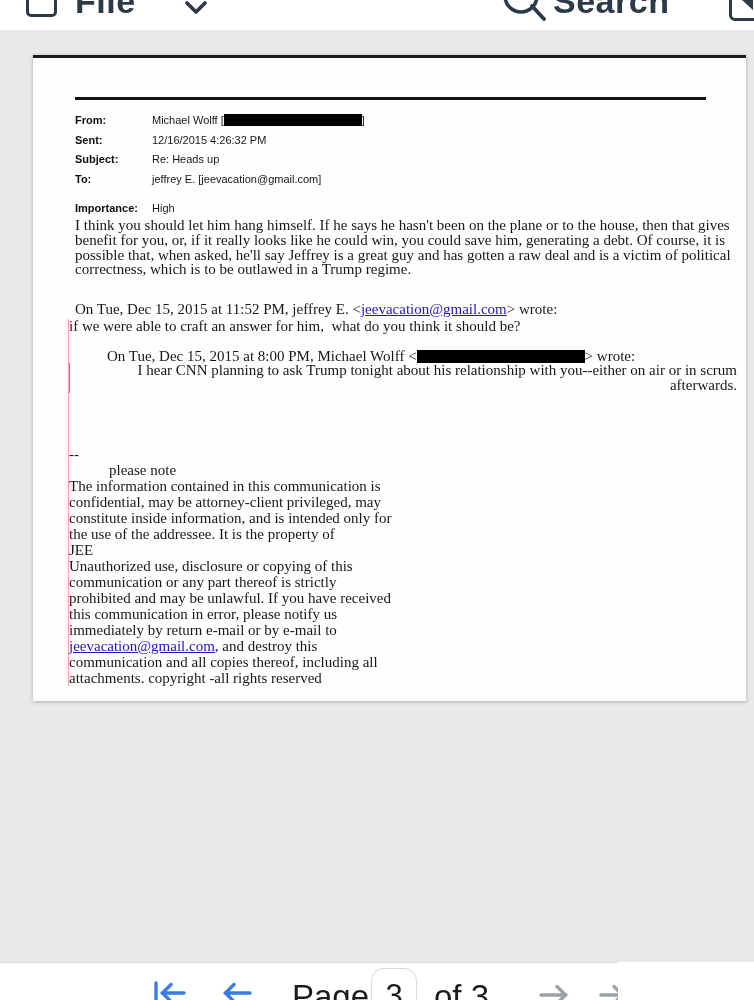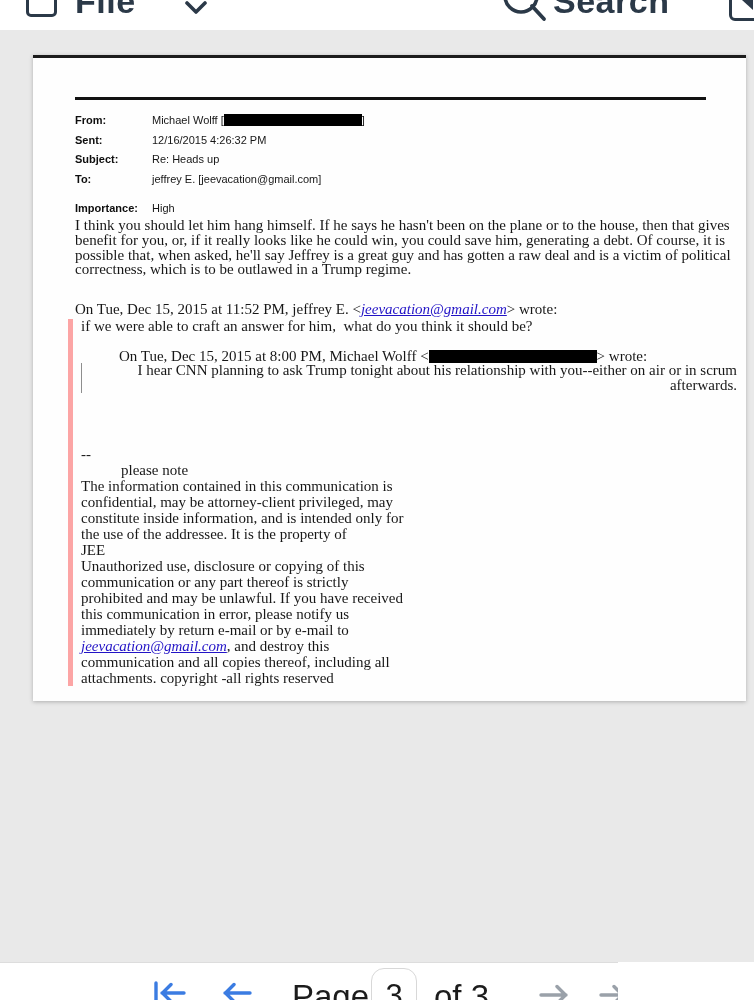--- a/index.html
+++ b/index.html
@@ -31,22 +31,22 @@
   .hrow { display:flex; line-height:19.5px; }
   .hlabel { width:77px; font-weight:bold; color:#0e0e0e; }
   .importance-row { margin-top:10px; }
   .redaction { display:inline-block; background:#000; vertical-align:-2px; }
   .redact-1 { width:138px; height:12px; }
   .redact-2 { width:168px; height:12.5px; }
 
   .email-body { position:absolute; left:42px; top:160px; width:662px;
                 font-family:"Liberation Serif", serif; font-size:15px; line-height:14.8px; color:#171717; }
   .attribution { margin-top:25px; }
-  a.doc-link { color:#2213c6; text-decoration:underline;font-style:italic; }
-  blockquote.q1 { border-left:5px solid #fca5a5; margin:2px 0 0 -7px; padding-left:8px; }
+  a.doc-link { color:#2213c6; text-decoration:underline; }
+  blockquote.q1 { border-left:1px solid #fca5a5; margin:2px 0 0 -7px; }
   .q1-text { white-space:pre-wrap; }
   .blank-line { height:14.8px; }
   .attribution2 { padding-left:3px;margin-left:35px; }
   blockquote.q2 { border-left:1px solid #8e8e8e; margin:0; padding-left:7px;text-align:right; }
   .big-spacer { height:53px; }
   .sig { line-height:16px; width:323px; }
   .sig-note { padding-left:40px; }
 
   
   .bottombar { position:absolute; left:0; top:962px; width:618px; height:38px; background:#fff;

